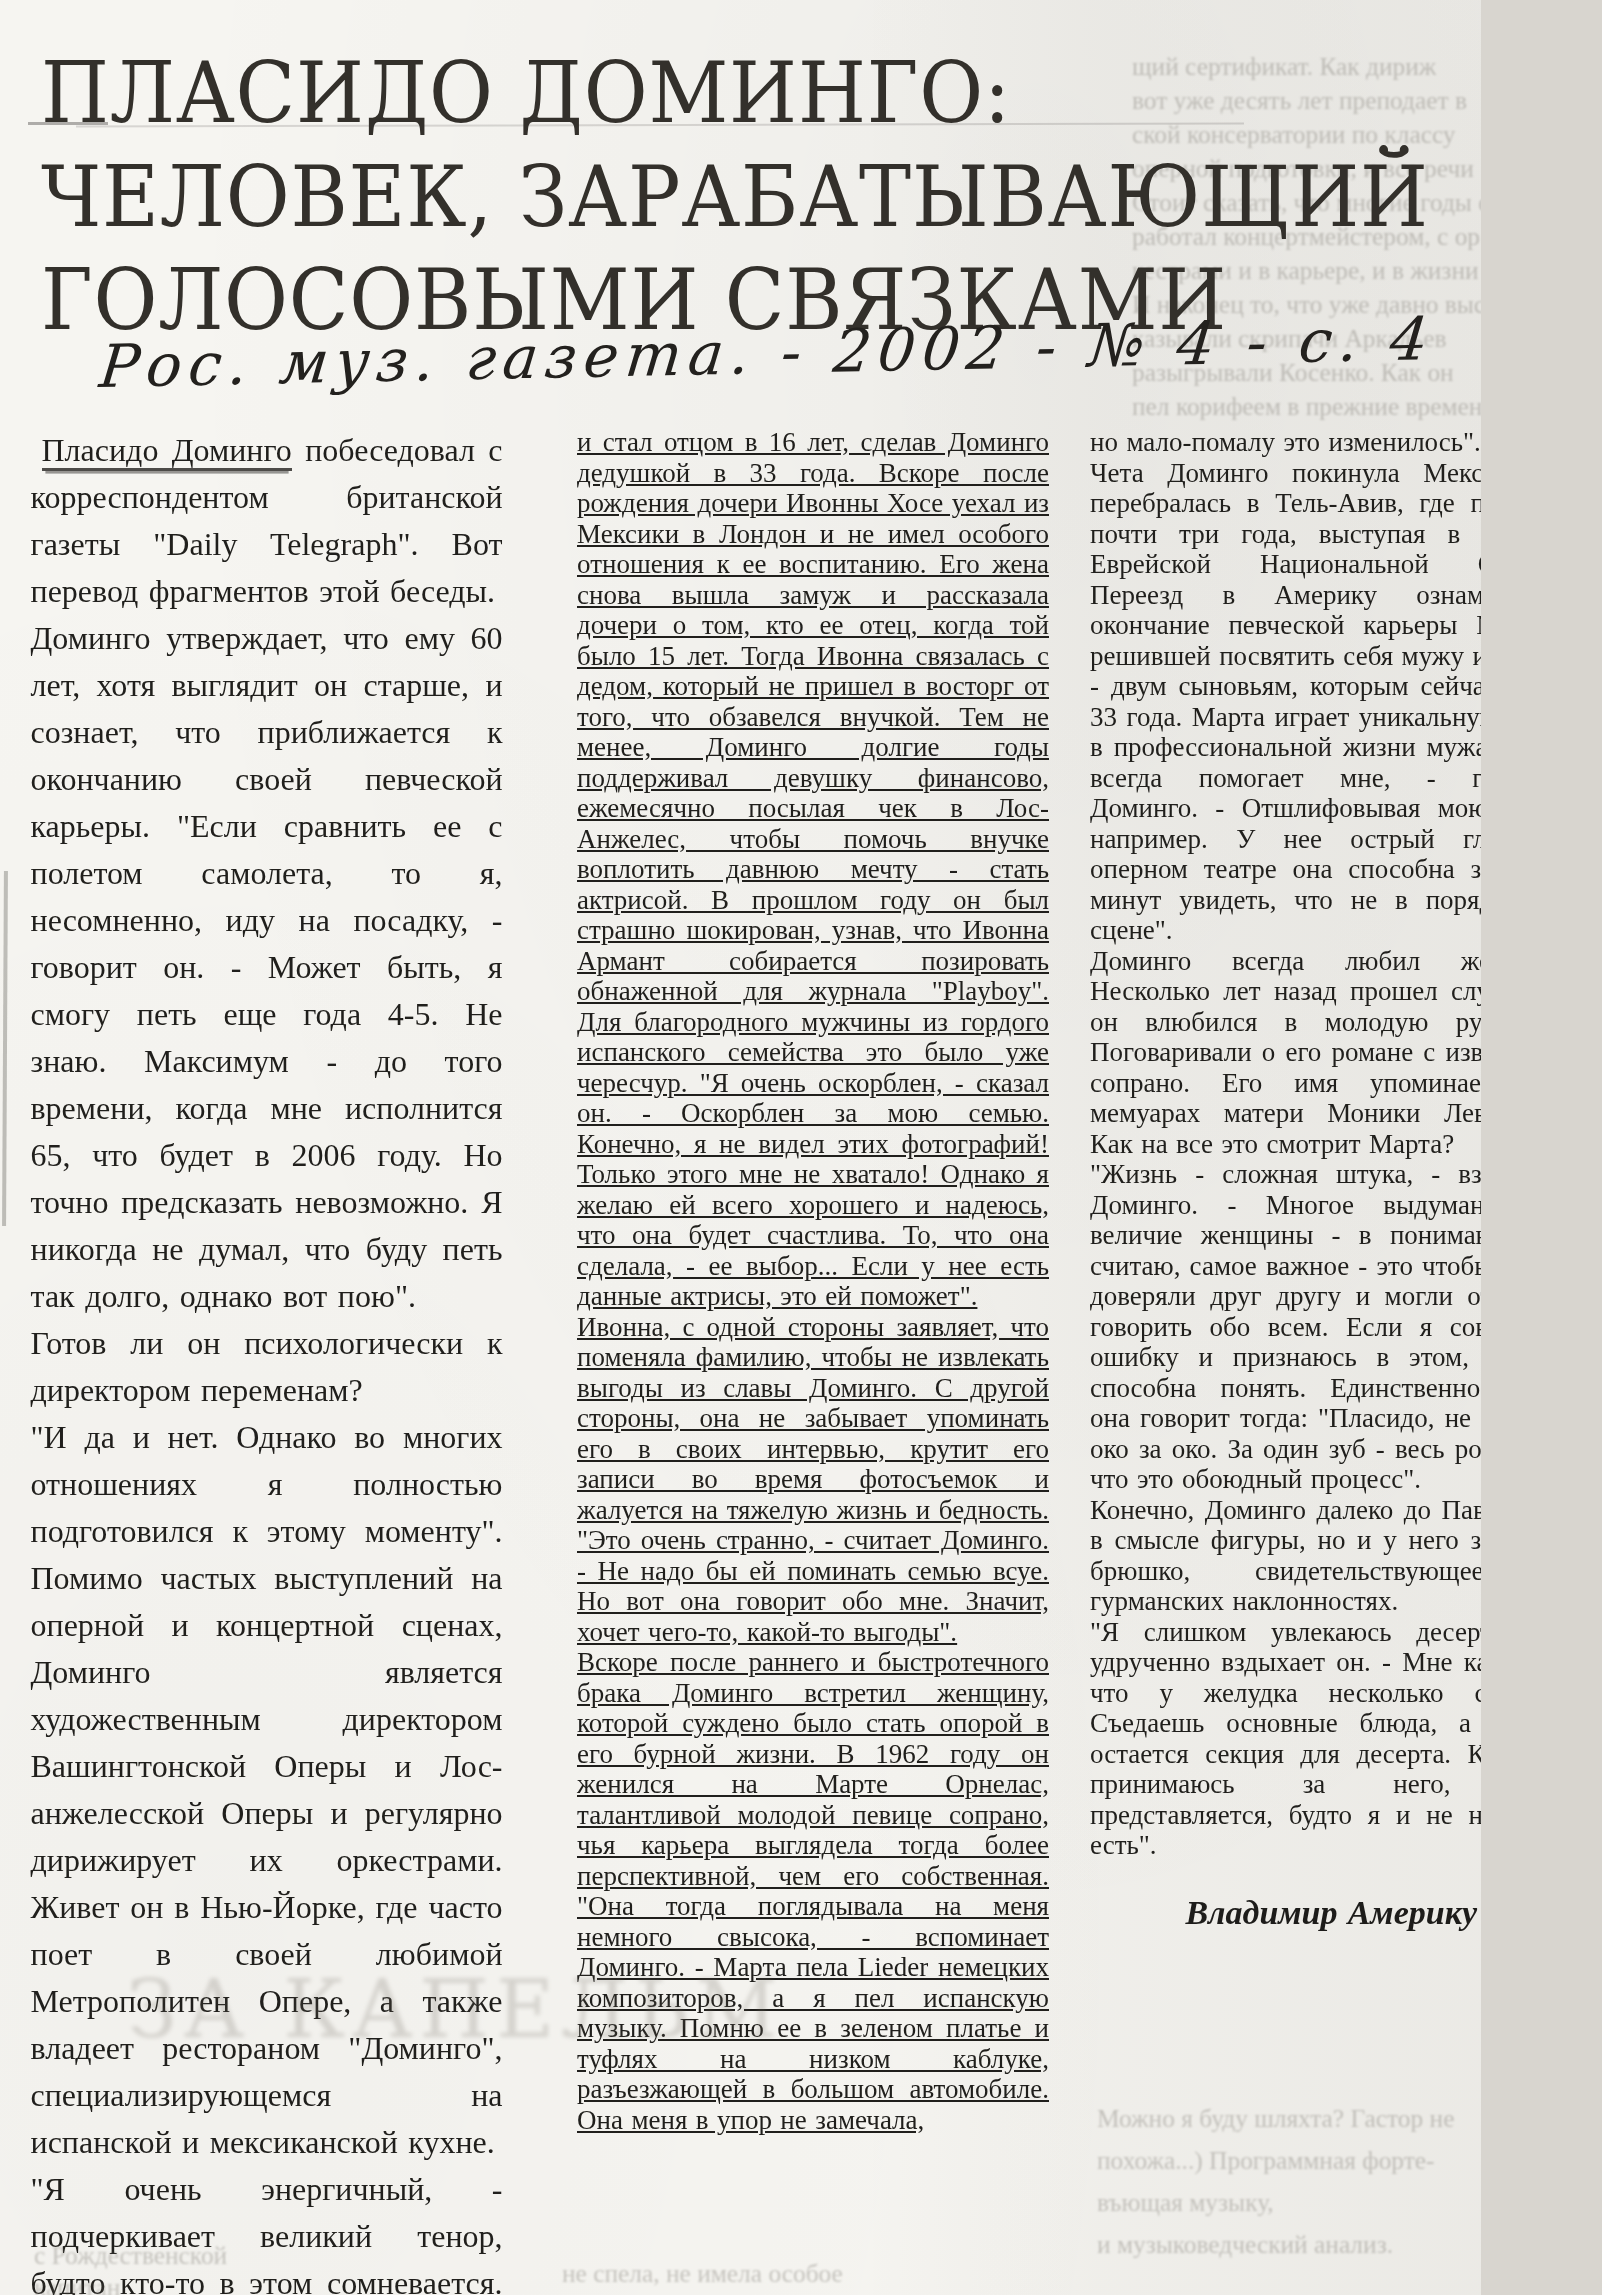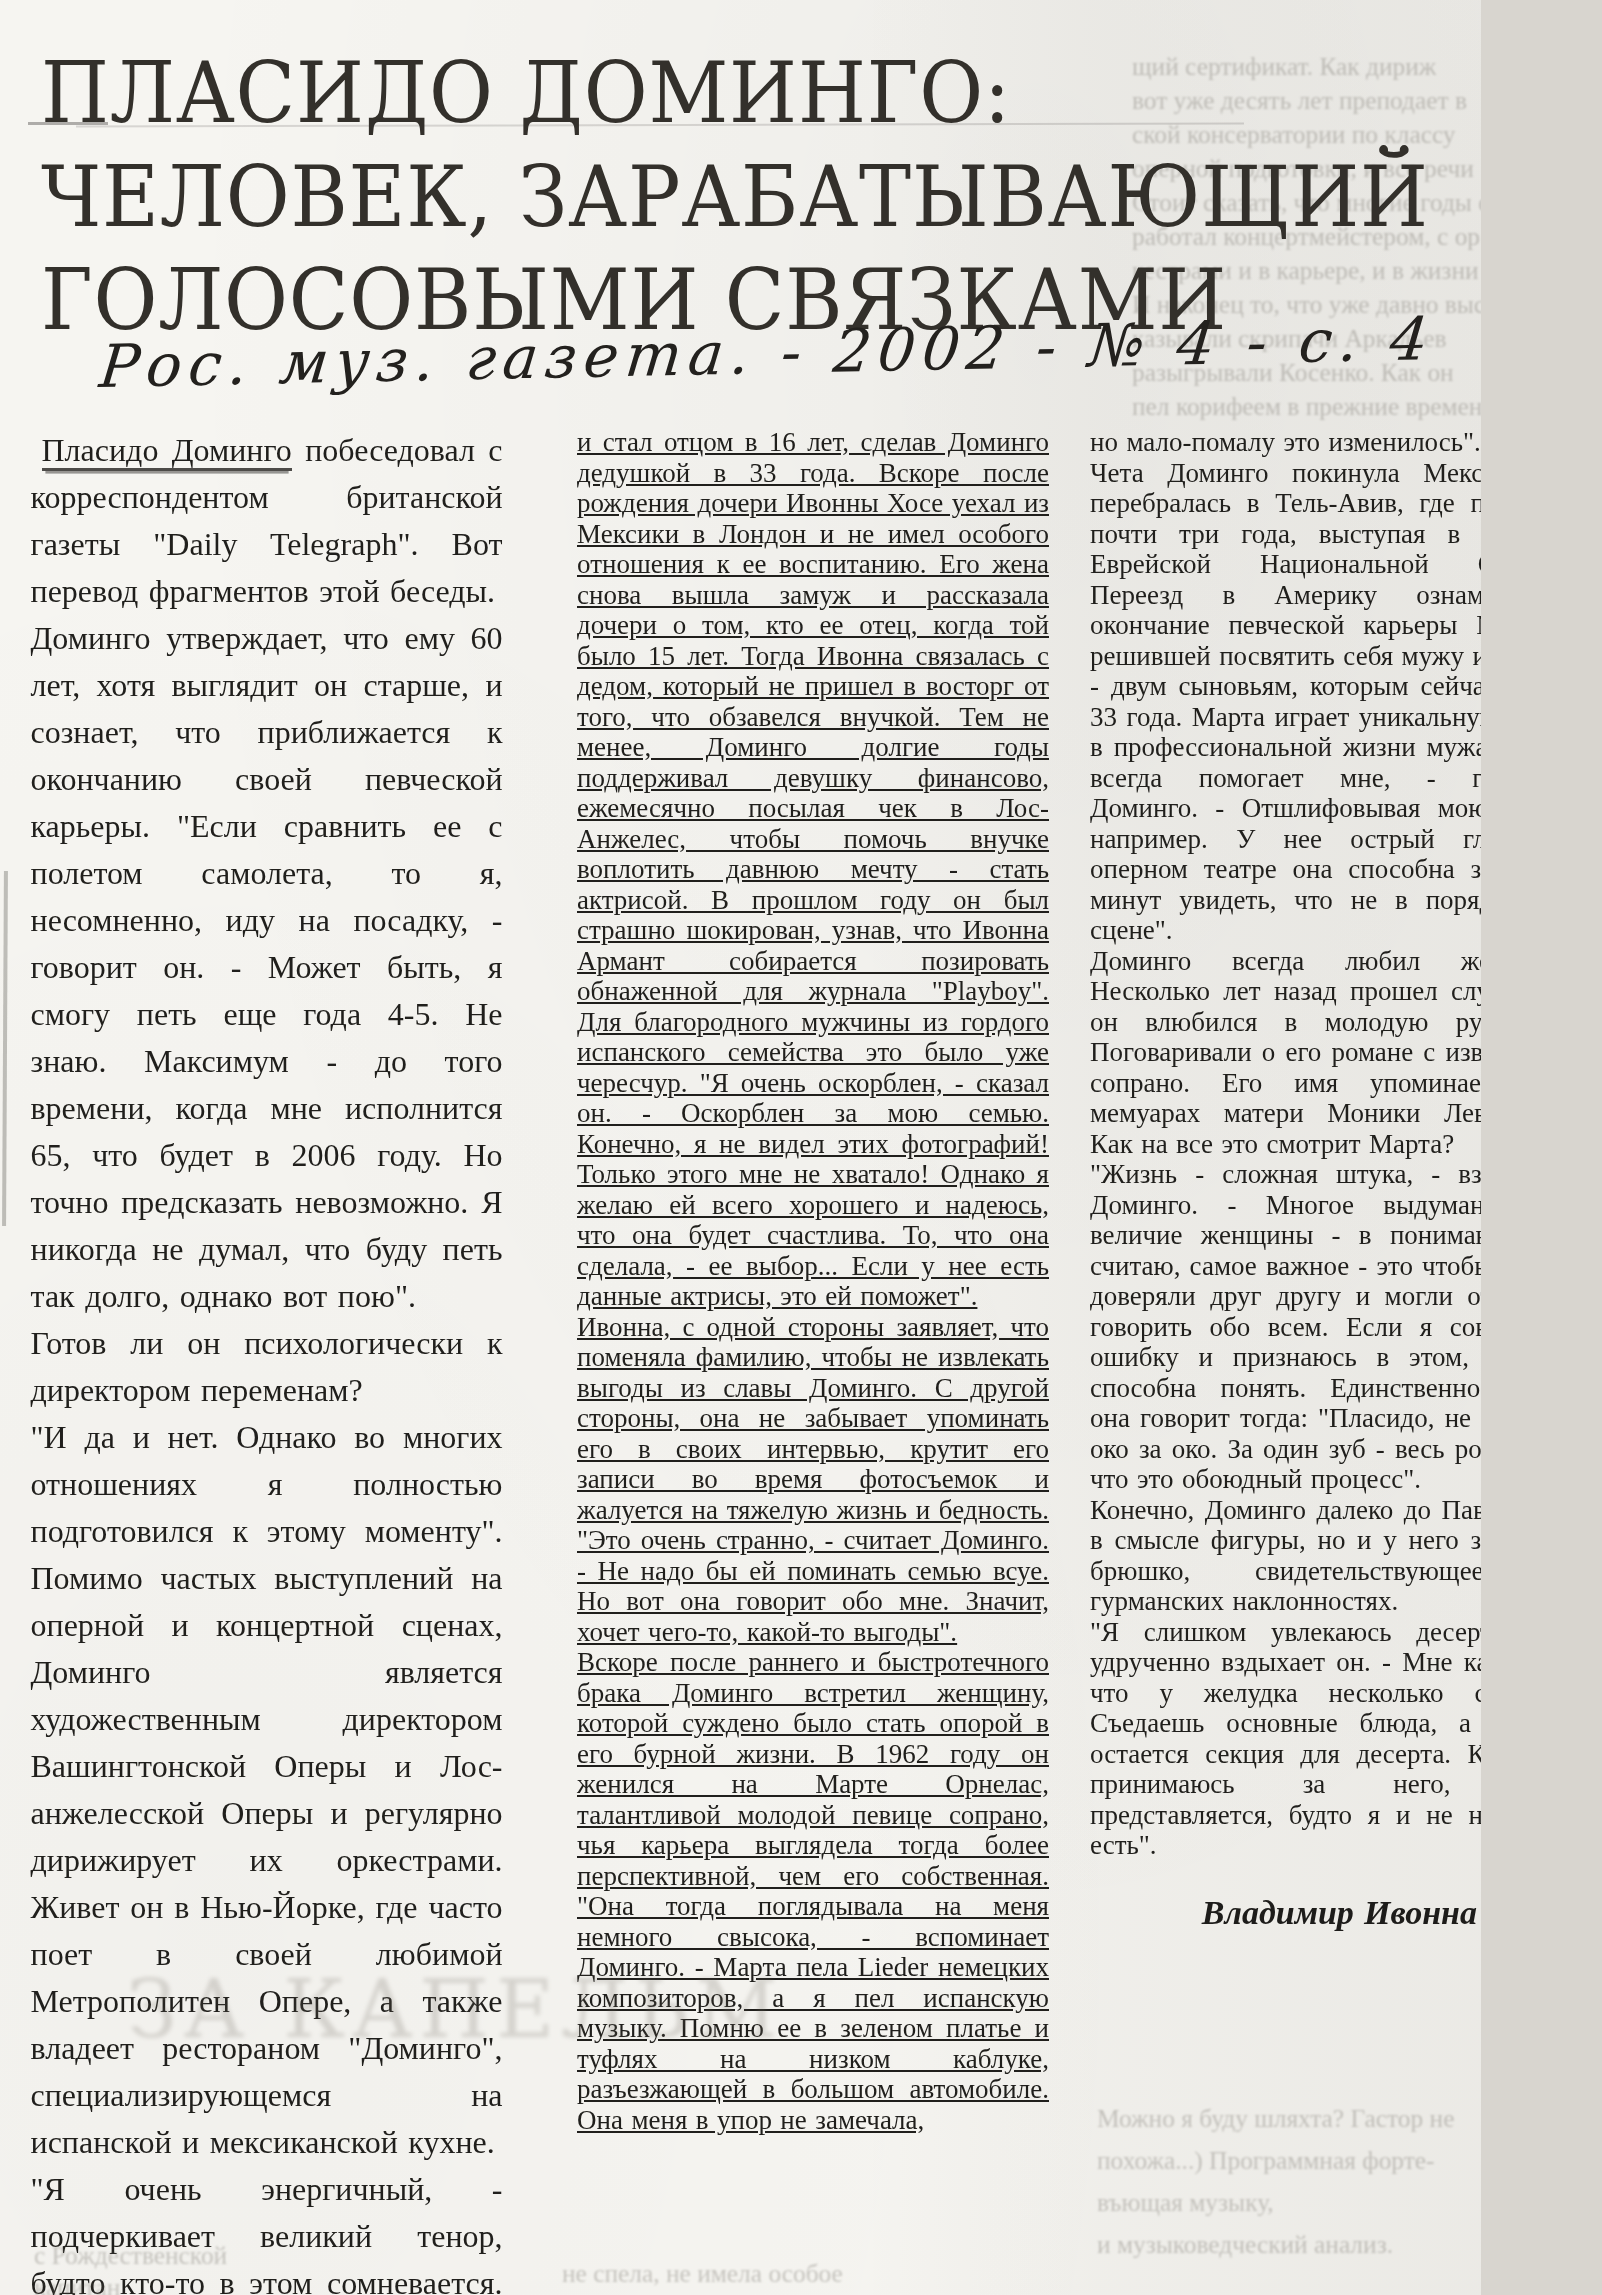--- a/index.html
+++ b/index.html
@@ -110,21 +110,21 @@
   </div>
 
   <div class="col col3">
     <p>но мало-помалу это изменилось".</p>
     <p>Чета Доминго покинула Мексику и перебралась в Тель-Авив, где провела почти три года, выступая в труппе Еврейской Национальной Оперы. Переезд в Америку ознаменовал окончание певческой карьеры Марты, решившей посвятить себя мужу и детям - двум сыновьям, которым сейчас 35 и 33 года. Марта играет уникальную роль в профессиональной жизни мужа. "Она всегда помогает мне, - говорит Доминго. - Отшлифовывая мою игру, например. У нее острый глаз. В оперном театре она способна за пару минут увидеть, что не в порядке на сцене".</p>
     <p>Доминго всегда любил женщин. Несколько лет назад прошел слух, что он влюбился в молодую румынку. Поговаривали о его романе с известной сопрано. Его имя упоминается в мемуарах матери Моники Левински. Как на все это смотрит Марта?</p>
     <p>"Жизнь - сложная штука, - вздыхает Доминго. - Многое выдумано, но величие женщины - в понимании. Я считаю, самое важное - это чтобы люди доверяли друг другу и могли открыто говорить обо всем. Если я совершил ошибку и признаюсь в этом, Марта способна понять. Единственное, что она говорит тогда: "Пласидо, не забудь: око за око. За один зуб - весь рот". Так что это обоюдный процесс".</p>
     <p>Конечно, Доминго далеко до Паваротти в смысле фигуры, но и у него заметно брюшко, свидетельствующее о гурманских наклонностях.</p>
     <p>"Я слишком увлекаюсь десертом, - удрученно вздыхает он. - Мне кажется, что у желудка несколько секций. Съедаешь основные блюда, а потом остается секция для десерта. Когда я принимаюсь за него, мне представляется, будто я и не начинал есть".</p>
     <div class="signature">
-      <div>Владимир Ивонна</div>
+      <div>Владимир Америку</div>
     </div>
   </div>
 
   <div class="ghost ghost-big">ЗА КАПЕЛЬМ</div>
   <div class="ghost ghost-bl">
     <div>с Рождественской</div>
     <div>капитан</div>
   </div>
   <div class="ghost ghost-bc">не спела, не имела особое</div>
   <div class="ghost ghost-br">

